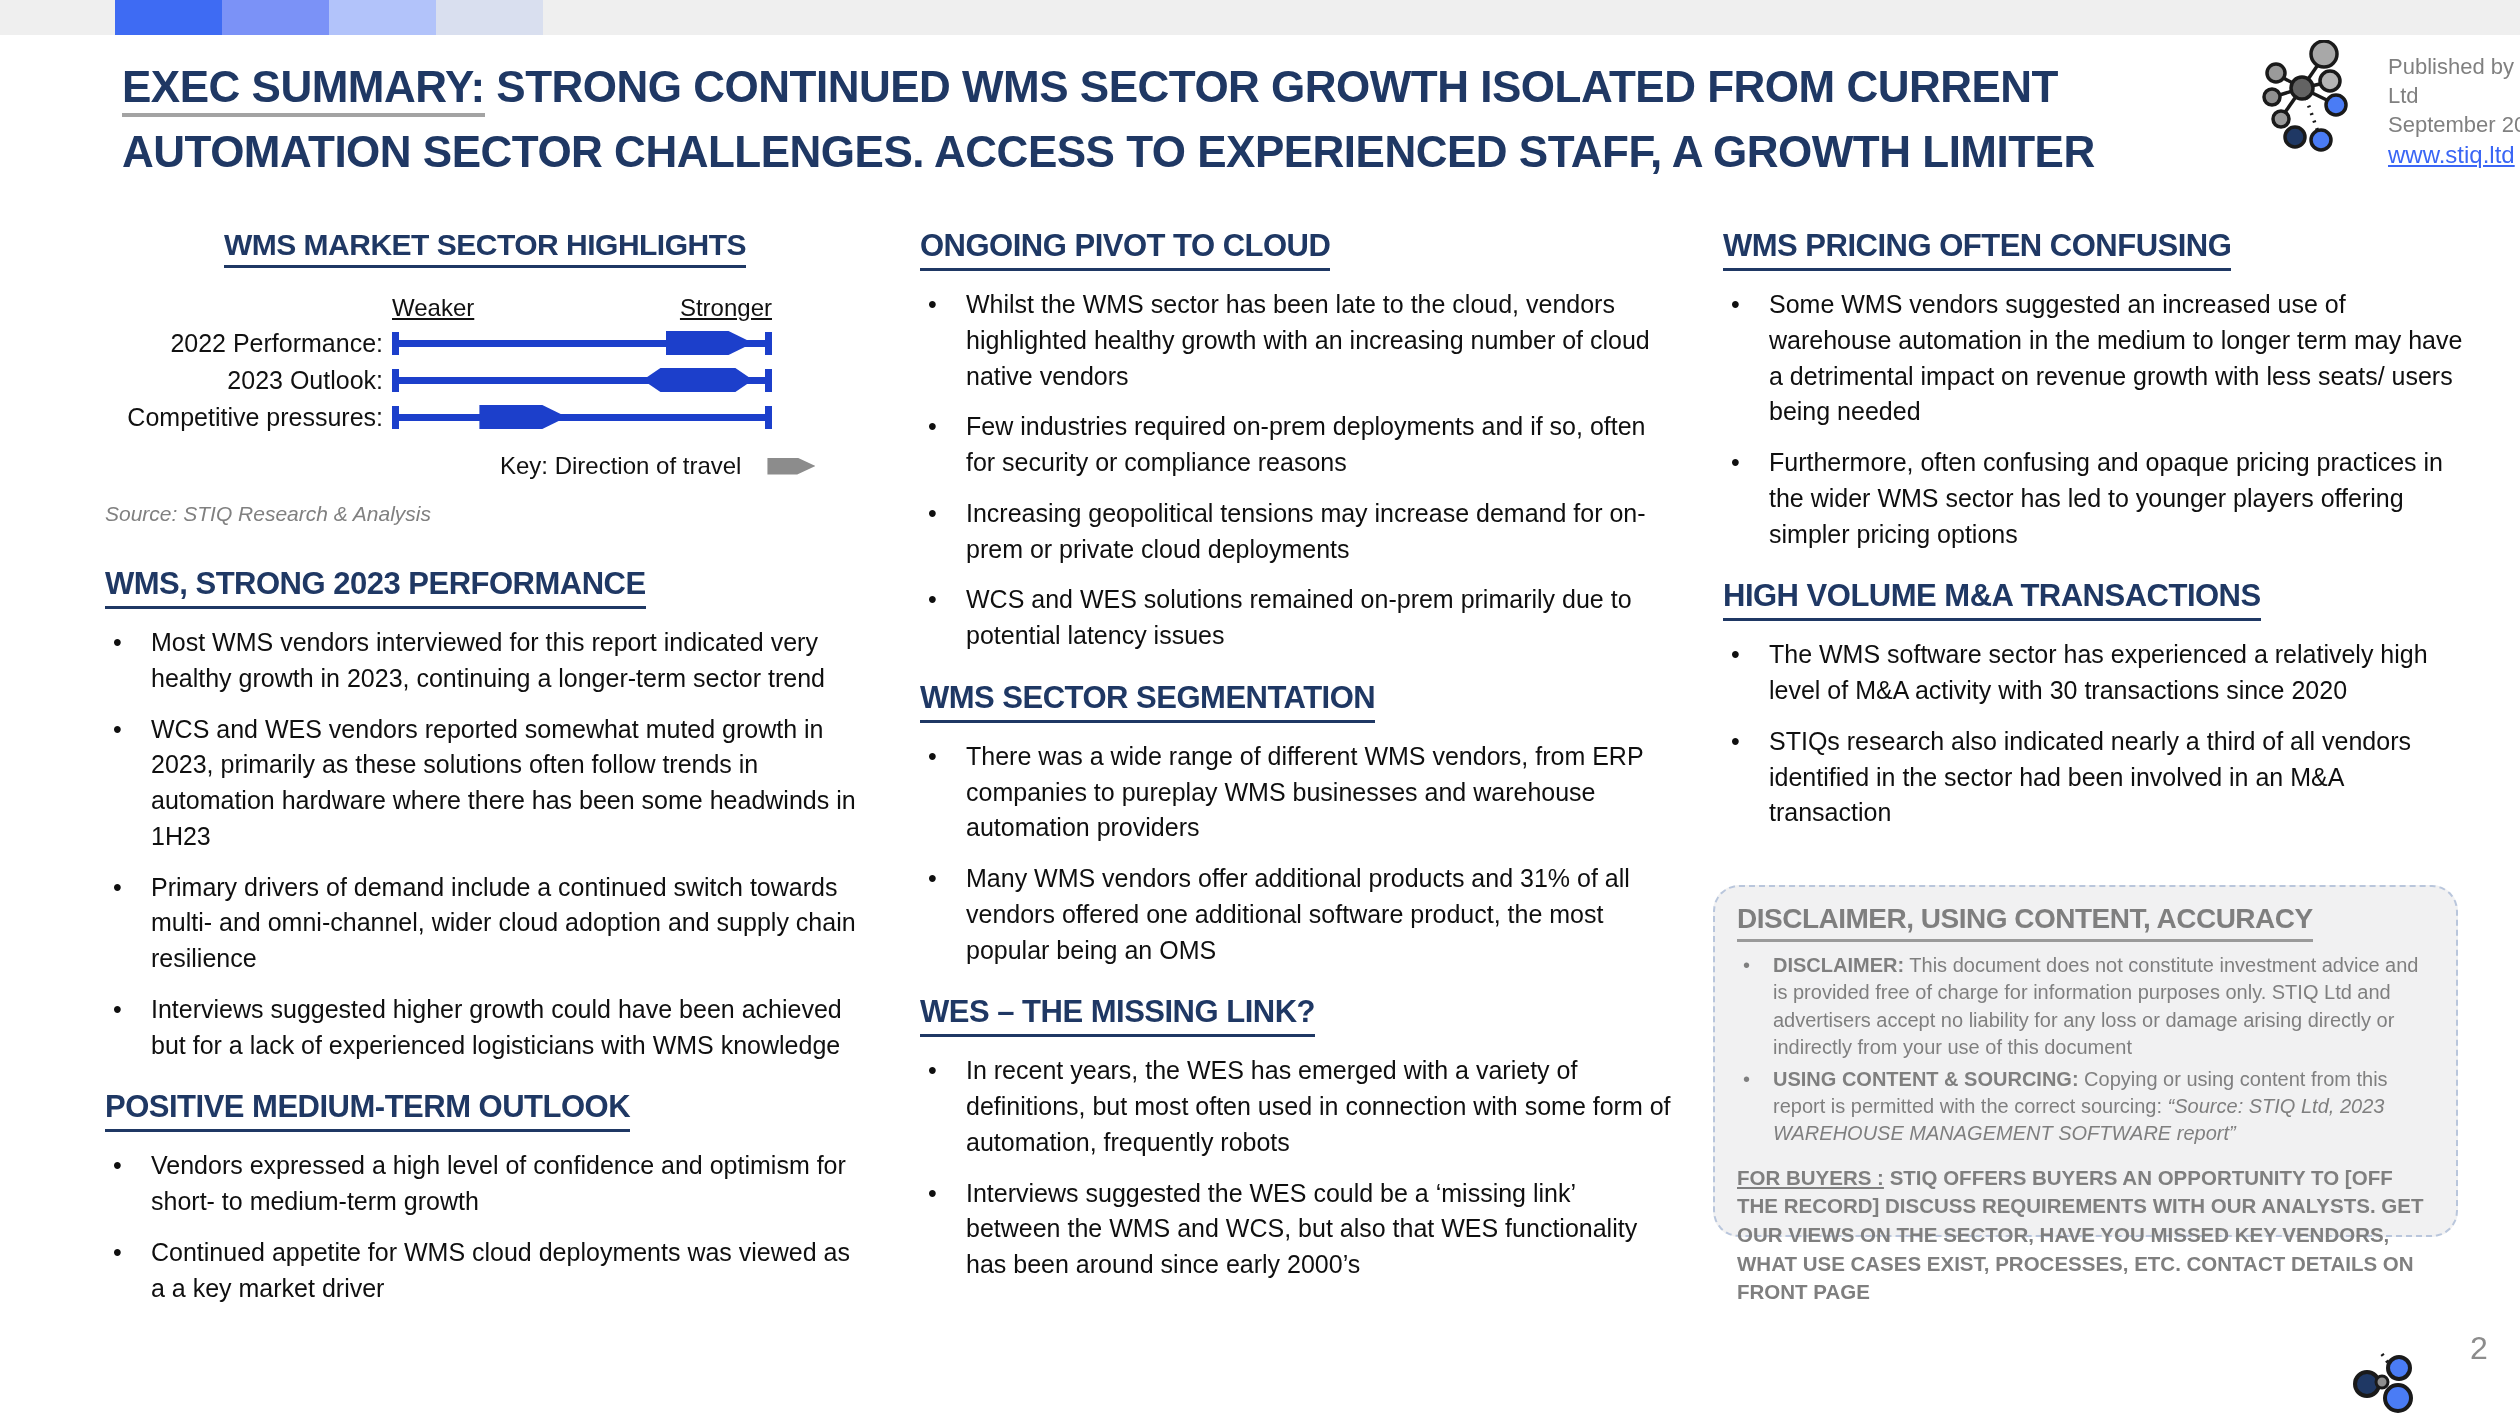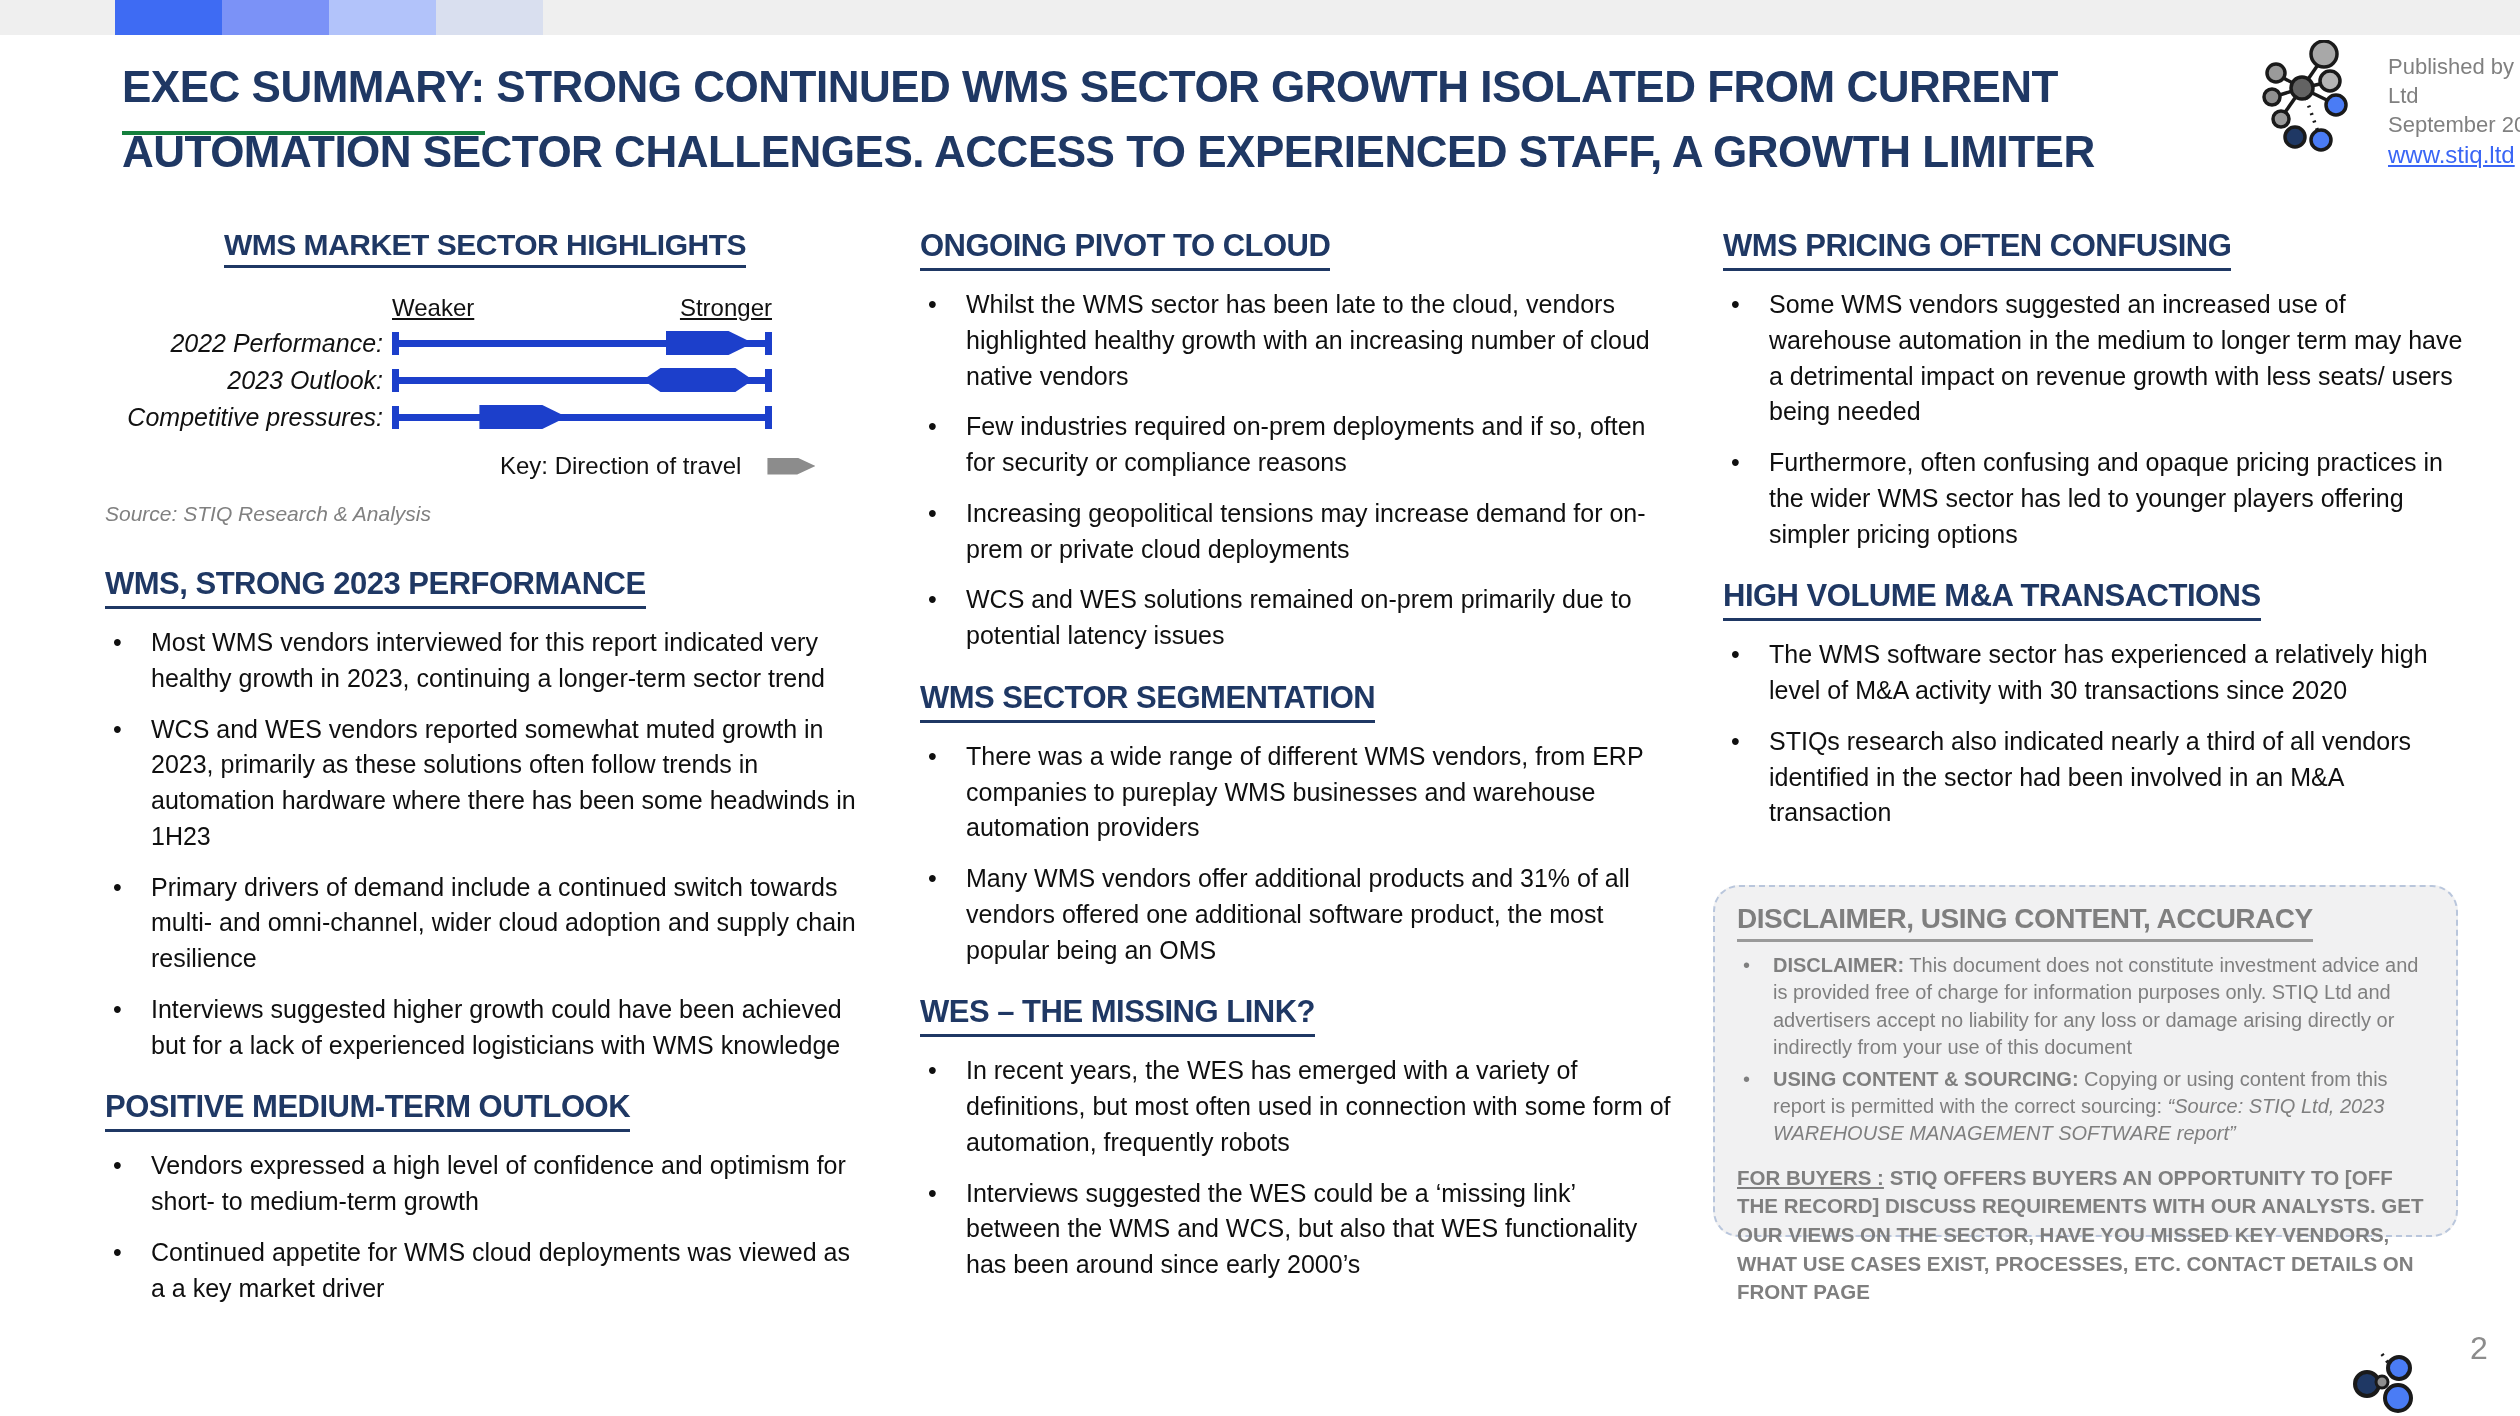--- a/index.html
+++ b/index.html
@@ -6,42 +6,42 @@
   .slide{position:relative;width:2520px;height:1416px;background:#ffffff;overflow:hidden;
          font-family:"Liberation Sans","DejaVu Sans",sans-serif;color:#0f0f0f;}
 
   
   .topbar{position:absolute;left:0;top:0;width:2520px;height:35px;background:#efefef;}
   .topbar .sq{position:absolute;top:0;width:107px;height:35px;}
 
   
   .title{position:absolute;left:122px;top:54px;width:2160px;
          font-size:44px;font-weight:700;color:#1f3864;line-height:1.48;letter-spacing:-0.5px;}
-  .title .u{border-bottom:4px solid #15803d;padding-bottom:20px;}
+  .title .u{border-bottom:4px solid #a3a3a3;padding-bottom:2px;}
 
   
   .logo-top{position:absolute;left:2262px;top:40px;width:120px;height:115px;}
   .publisher{position:absolute;left:2388px;top:52px;width:200px;font-size:22px;color:#808080;line-height:1.32;}
   .publisher a{color:#3a66f5;text-decoration:underline;font-size:24px;cursor:pointer;}
 
   
   .col{position:absolute;top:228px;}
   #col1{left:105px;width:760px;}
   #col2{left:920px;width:755px;}
   #col3{left:1723px;width:742px;}
 
   
   .hl-heading{display:block;text-align:center;margin:0 0 10px 0;}
   .hl-heading span{display:inline-block;font-size:30px;font-weight:700;color:#1f3864;
                    border-bottom:3px solid #1f3864;padding-bottom:3px;letter-spacing:-0.5px;}
   .hl-chart{position:relative;margin-top:26px;}
   .hl-axis{position:relative;height:34px;margin-left:287px;width:380px;}
   .hl-axis .axl{position:absolute;left:0;top:0;font-size:24px;color:#111;text-decoration:underline;}
   .hl-axis .axr{position:absolute;right:0;top:0;font-size:24px;color:#111;text-decoration:underline;}
-  .hl-row{display:flex;align-items:center;height:30px;margin-bottom:7px;font-style:italic;}
+  .hl-row{display:flex;align-items:center;height:30px;margin-bottom:7px;}
   .hl-label{width:278px;text-align:right;padding-right:9px;font-size:25px;color:#111;white-space:nowrap;}
   .hl-track{position:relative;width:380px;height:30px;}
   .hl-line{position:absolute;left:0;right:0;top:12px;height:7px;background:#1c3fcb;}
   .hl-cap{position:absolute;top:4px;width:7px;height:23px;background:#1c3fcb;}
   .hl-cap.l{left:0;} .hl-cap.r{right:0;}
   .hl-arrow{position:absolute;top:3px;height:24px;background:#1c3fcb;}
   .hl-arrow.right{clip-path:polygon(0 0,72% 0,100% 50%,72% 100%,0 100%);}
   .hl-arrow.both{clip-path:polygon(0 50%,16% 0,84% 0,100% 50%,84% 100%,16% 100%);}
   .hl-key{position:relative;margin:20px 0 0 395px;font-size:24px;color:#111;display:flex;align-items:center;gap:26px;}
   .key-arrow{width:48px;height:17px;background:#8c8c8c;clip-path:polygon(0 0,62% 0,100% 50%,62% 100%,0 100%);}

